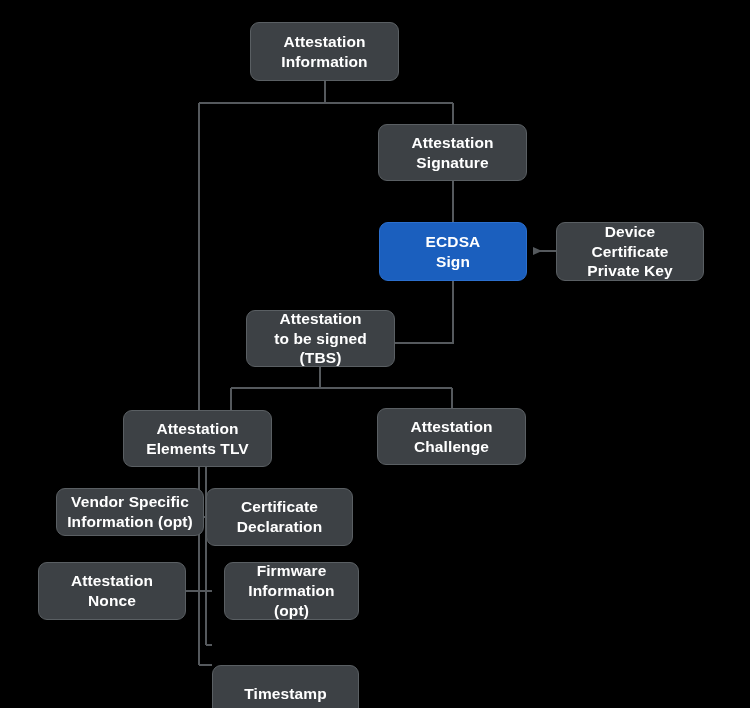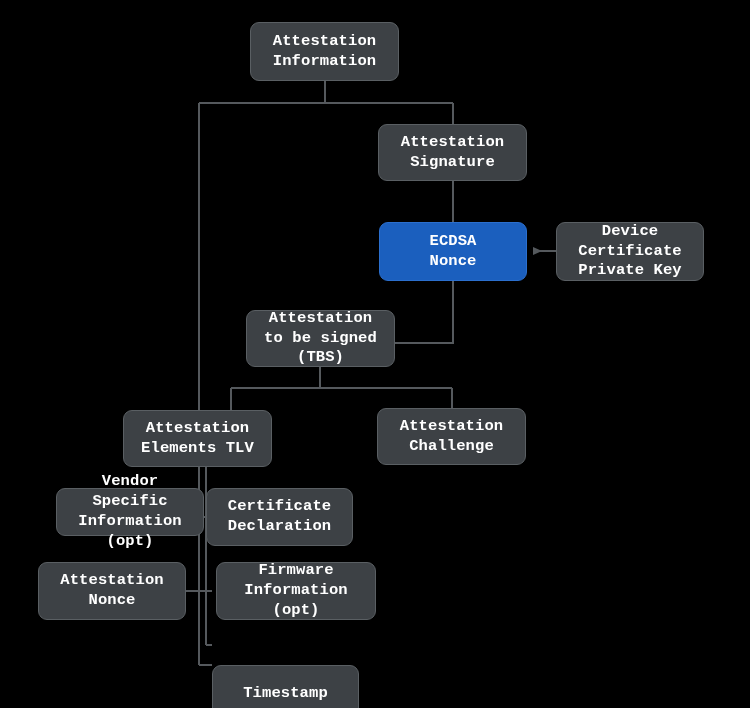--- a/index.html
+++ b/index.html
@@ -35,21 +35,20 @@
     text-align: center;
     border-radius: 9px;
     background: #3d4145;
     border: 1px solid #5a5f63;
     color: #ffffff;
     font-size: 15.5px;
     font-weight: 700;
     line-height: 1.28;
     letter-spacing: 0.1px;
     padding: 2px 6px;
-    font-family: Liberation Mono, monospace;
     -webkit-font-smoothing: antialiased;
   }
   .node.accent {
     background: #1b5fbe;
     border-color: #2b6fce;
   }
   .node .label {
     display: block;
     width: 100%;
     white-space: pre-line;
@@ -101,21 +100,21 @@
 Information</span>
   </div>
 
   <div class="node" style="left:378px; top:124px; width:149px; height:57px;">
     <span class="label">Attestation
 Signature</span>
   </div>
 
   <div class="node accent" style="left:379px; top:222px; width:148px; height:59px;">
     <span class="label">ECDSA
-Nonce</span>
+Sign</span>
   </div>
 
   <div class="node" style="left:556px; top:222px; width:148px; height:59px;">
     <span class="label">Device
 Certificate
 Private Key</span>
   </div>
 
   <div class="node" style="left:246px; top:310px; width:149px; height:57px;">
     <span class="label">Attestation
@@ -140,21 +139,21 @@
   <div class="node" style="left:206px; top:488px; width:147px; height:58px;">
     <span class="label">Certificate
 Declaration</span>
   </div>
 
   <div class="node" style="left:38px; top:562px; width:148px; height:58px;">
     <span class="label">Attestation
 Nonce</span>
   </div>
 
-  <div class="node" style="left:216px; top:562px; width:160px; height:58px;">
+  <div class="node" style="left:224px; top:562px; width:135px; height:58px;">
     <span class="label">Firmware
 Information (opt)</span>
   </div>
 
   <div class="node" style="left:212px; top:636px; width:147px; height:58px;margin-top:29px;">
     <span class="label">Timestamp</span>
   </div>
 
 </div>
 

